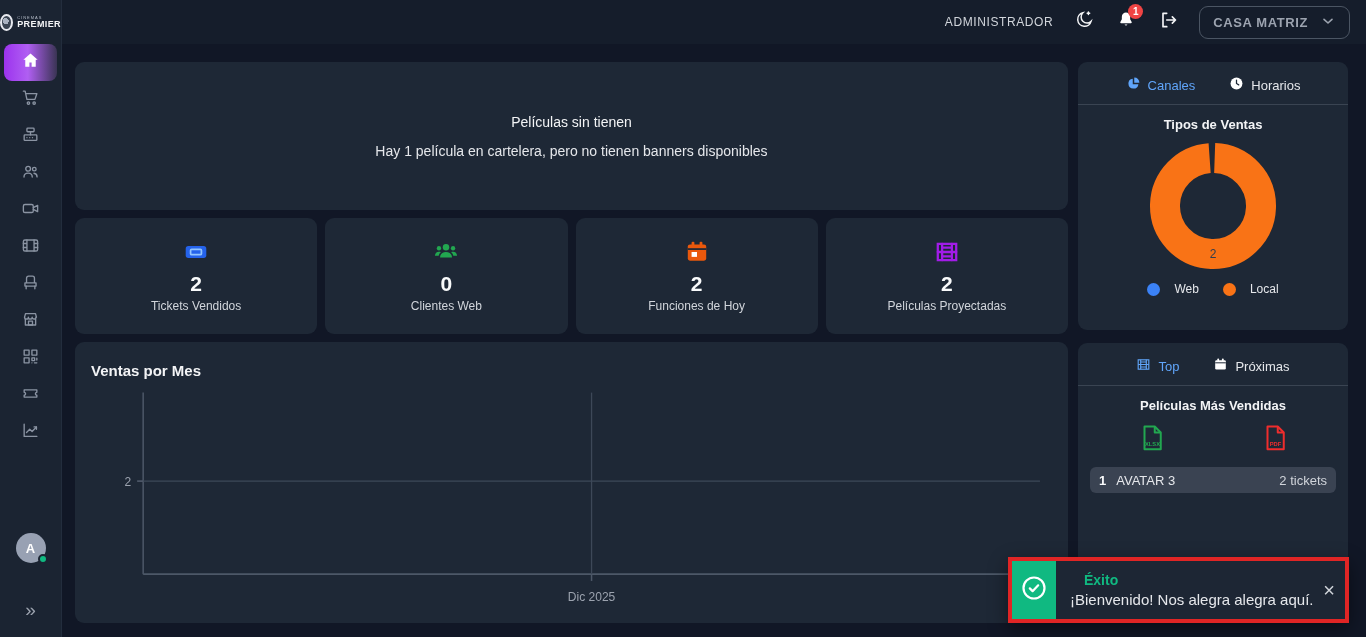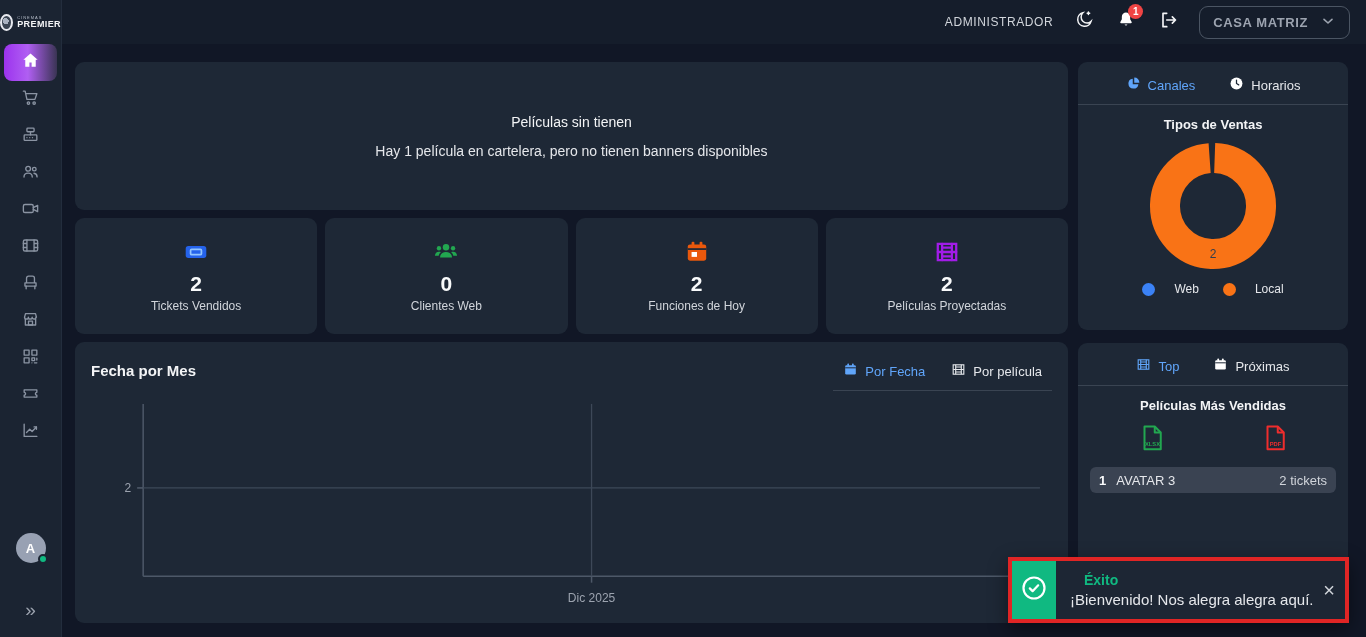--- a/index.html
+++ b/index.html
@@ -79,21 +79,21 @@
   .tab svg { width:15px; height:15px; }
   .tab.active { color:#60a5fa; }
   .chart-area { flex:1; min-height:0; }
   .chart-area svg { width:100%; height:100%; }
   
   .channels-card { height:268px; flex:0 0 268px; padding:10px 0 0 0; display:flex; flex-direction:column; align-items:center; }
   .rtabs { display:flex; gap:34px; justify-content:center; width:100%; padding:4px 0 10px 0; border-bottom:1px solid #3a4452; }
   .rcard-title { font-size:13px; font-weight:bold; color:#f3f4f6; margin-top:12px; }
   .donut-wrap { margin-top:4px; }
   .legend { display:flex; gap:24px; margin-top:2px; }
-  .legend-item { display:flex; align-items:center; gap:19px; font-size:12px; color:#e5e7eb; }
+  .legend-item { display:flex; align-items:center; gap:14px; font-size:12px; color:#e5e7eb; }
   .legend-dot { width:13px; height:13px; border-radius:50%; }
   
   .top-card { flex:1; padding:10px 12px 0 12px; display:flex; flex-direction:column; overflow:hidden; }
   .top-card .rtabs { margin:0 -12px; width:auto; padding-left:12px; padding-right:12px; }
   .exports { display:flex; justify-content:space-around; width:100%; margin-top:10px; }
   .file-icon { cursor:pointer; }
   .file-icon svg { width:30px; height:30px; }
   .movie-row { margin-top:10px; background:#3a4352; border-radius:6px; height:26px;
     display:flex; align-items:center; padding:0 9px; gap:10px; font-size:13px; }
   .movie-rank { font-weight:bold; color:#f9fafb; }
@@ -285,39 +285,21 @@
                 <rect x="3.5" y="4.5" width="17" height="15"></rect>
                 <path d="M7.5 4.5v15M16.5 4.5v15M3.5 12h17M7.5 8h9M7.5 16h9"></path>
               </svg></span>
           <span class="stat-value">2</span>
           <span class="stat-label">Películas Proyectadas</span>
         </div>
       </section>
 
       <section class="card chart-card">
         <div class="chart-head">
-          <h2 class="chart-title">Fecha por Mes</h2>
-          <div class="tab-group">
-            <button class="tab active">
-              <span><svg viewBox="0 0 24 24">
-                    <rect x="3.5" y="5" width="17" height="15" rx="2" fill="#60a5fa"></rect>
-                    <rect x="7" y="2.5" width="2.6" height="4" rx="1" fill="#60a5fa"></rect>
-                    <rect x="14.4" y="2.5" width="2.6" height="4" rx="1" fill="#60a5fa"></rect>
-                    <rect x="3.5" y="8.5" width="17" height="1.6" fill="#1e2836"></rect>
-                  </svg></span>
-              <span>Por Fecha</span>
-            </button>
-            <button class="tab">
-              <span><svg viewBox="0 0 24 24" fill="none" stroke="#e5e7eb" stroke-width="1.8">
-                    <rect x="3.5" y="4.5" width="17" height="15"></rect>
-                    <path d="M7.5 4.5v15M16.5 4.5v15M3.5 12h17M7.5 8h9M7.5 16h9"></path>
-                  </svg></span>
-              <span>Por película</span>
-            </button>
-          </div>
+          <h2 class="chart-title">Ventas por Mes</h2>
         </div>
         <div class="chart-area">
           <svg viewBox="0 0 958 208" preserveAspectRatio="none">
             <line x1="52" y1="12" x2="52" y2="172" stroke="#4d5868" stroke-width="1.5"></line>
             <line x1="52" y1="172" x2="946" y2="172" stroke="#4d5868" stroke-width="1.5"></line>
             <line x1="499" y1="12" x2="499" y2="172" stroke="#3d4858" stroke-width="1.3"></line>
             <line x1="52" y1="90" x2="946" y2="90" stroke="#3d4858" stroke-width="1.3"></line>
             <line x1="46" y1="90" x2="52" y2="90" stroke="#4d5868" stroke-width="1.5"></line>
             <line x1="499" y1="172" x2="499" y2="178" stroke="#4d5868" stroke-width="1.5"></line>
             <text x="40" y="94" font-size="12" fill="#9ca3af" text-anchor="end">2</text>

